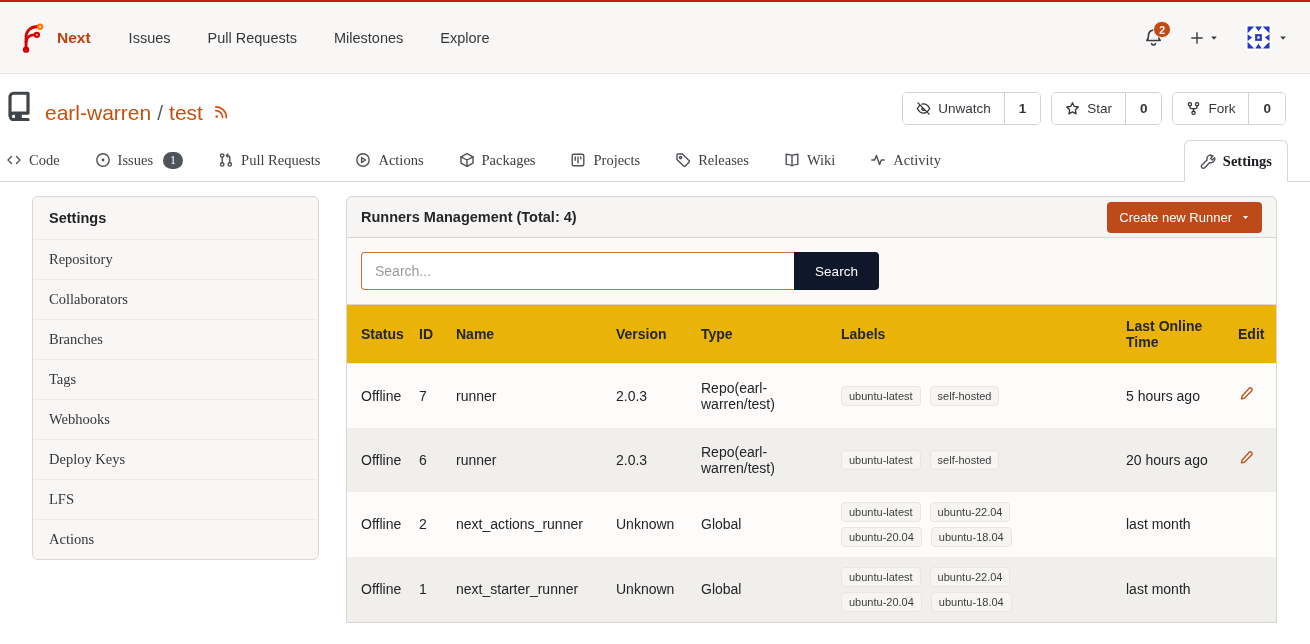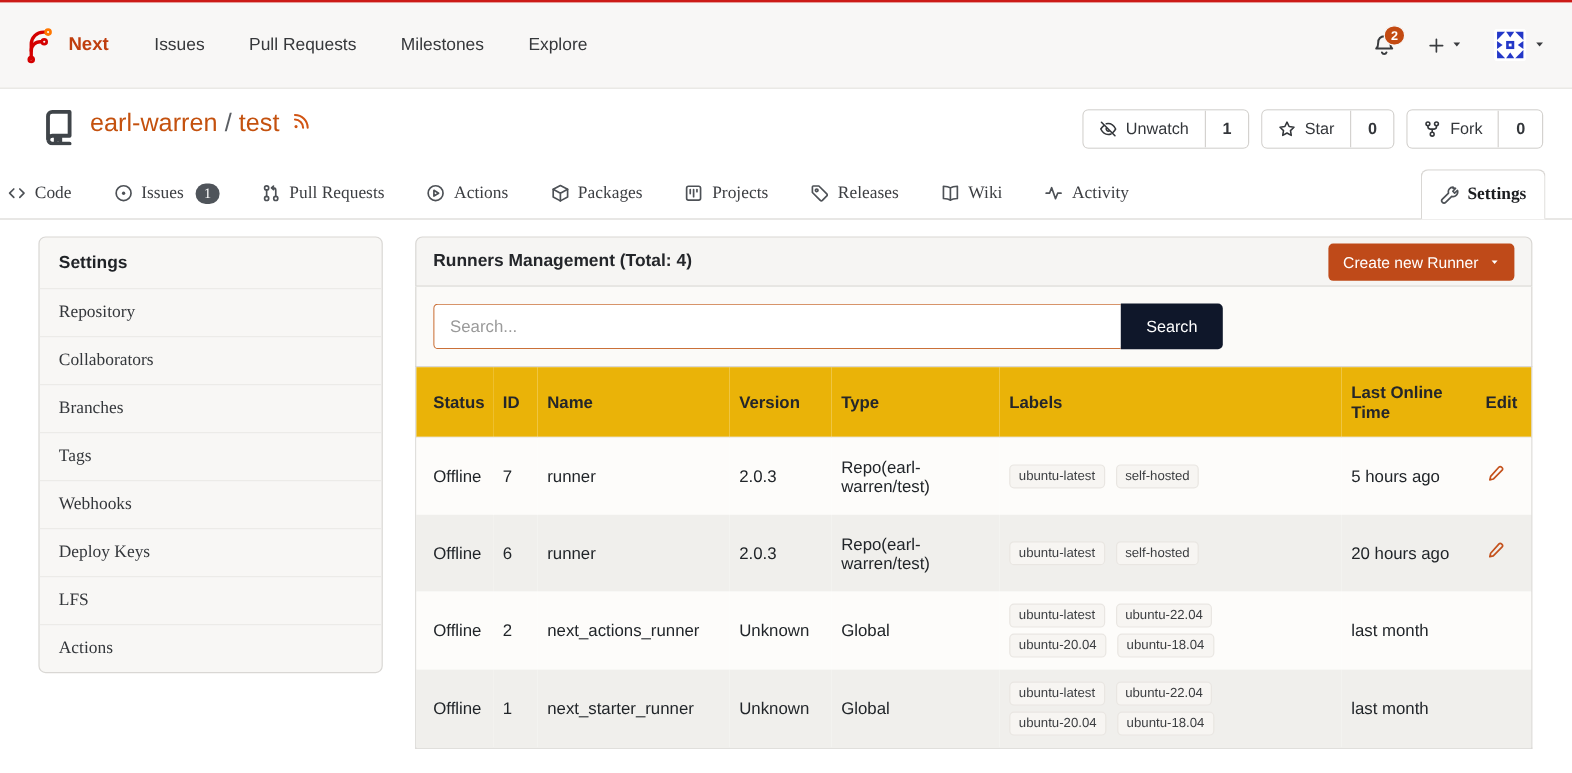--- a/index.html
+++ b/index.html
@@ -18,21 +18,21 @@
   .iconbtn { display:inline-flex; align-items:center; color:#3a3c3f; position:relative; cursor:pointer; }
   .i16 { display:inline-flex; } .i16 svg { width:16px; height:16px; }
   .bell svg { width:19px; height:19px; }
   .nav-badge { position:absolute; top:-7px; right:-8px; background:#c34a12; color:#fff;
     font-size:10.5px; font-weight:700; border-radius:9px; padding:1.5px 5px; border:1px solid #f8f7f6; }
   .caret svg { width:10px; height:10px; }
   .plus-cluster { gap:4px; } .user-cluster { gap:6px; }
   .avatar { display:inline-flex; } .avatar svg { width:27px; height:27px; border-radius:3px; }
 
   
-  .repo-header { display:flex; align-items:flex-start; padding:17px 24px 10px 34px; }
+  .repo-header { display:flex; align-items:flex-end; padding:17px 24px 10px 4px; }
   .repo-icon svg { width:30px; height:30px; color:#3f4449; }
   .repo-title { font-size:21px; margin-left:11px; display:flex; align-items:center; gap:6px; }
   .repo-title a { text-decoration:none; color:#c4510e; }
   .repo-sep { color:#5a5e63; }
   .rss svg { width:16px; height:16px; color:#d15413; margin-left:4px; }
   .repo-actions { margin-left:auto; display:flex; gap:10px; }
   .btn-group { display:flex; border:1px solid #d4d2cf; border-radius:5px; overflow:hidden; background:#fff; }
   .btn-main, .btn-count { background:#fff; border:none; font-family:inherit; font-size:13.5px;
     color:#33363a; display:flex; align-items:center; gap:7px; padding:8px 13px; cursor:pointer; }
   .btn-main svg { width:15px; height:15px; }
@@ -62,21 +62,21 @@
 
   .main { flex:1; }
   .panel-header { height:42px; border:1px solid #d9d7d4; border-radius:6px 6px 0 0; background:#f6f5f3;
     display:flex; align-items:center; justify-content:space-between; padding:0 14px; }
   .panel-title { font-weight:700; font-size:14.5px; color:#24262a; }
   .btn-orange { background:#bf4a19; color:#fff; border:none; border-radius:4px; font-family:inherit;
     font-size:13px; padding:8px 12px; display:inline-flex; align-items:center; gap:9px; cursor:pointer; }
   .btn-orange .caret svg { width:9px; height:9px; }
 
   .search-seg { border:1px solid #d9d7d4; border-top:none; background:#fbfaf8; padding:14px; display:flex; }
-  .search-input { width:573px; height:38px; border:1.5px solid #ca7038; border-right:none;
+  .search-input { width:433px; height:38px; border:1.5px solid #ca7038; border-right:none;
     border-radius:4px 0 0 4px; padding:0 13px; font-family:inherit; font-size:14px; color:#333; outline:none; background:#fff; }
   .search-input::placeholder { color:#9a9a9a; }
   .search-btn { width:85px; height:38px; background:#0f172a; color:#fff; border:none;
     border-radius:0 4px 4px 0; font-family:inherit; font-size:13.5px; cursor:pointer; }
 
   .table-wrap { border:1px solid #d9d7d4; border-top:none; }
   table { width:100%; border-collapse:collapse; table-layout:fixed; }
   col.c-status{width:64px} col.c-id{width:37px} col.c-name{width:160px} col.c-version{width:85px}
   col.c-type{width:140px} col.c-labels{width:285px} col.c-time{width:112px} col.c-edit{width:46px}
   th { text-align:left; font-size:14px; font-weight:700; color:#24262a; padding:13px 8px;

